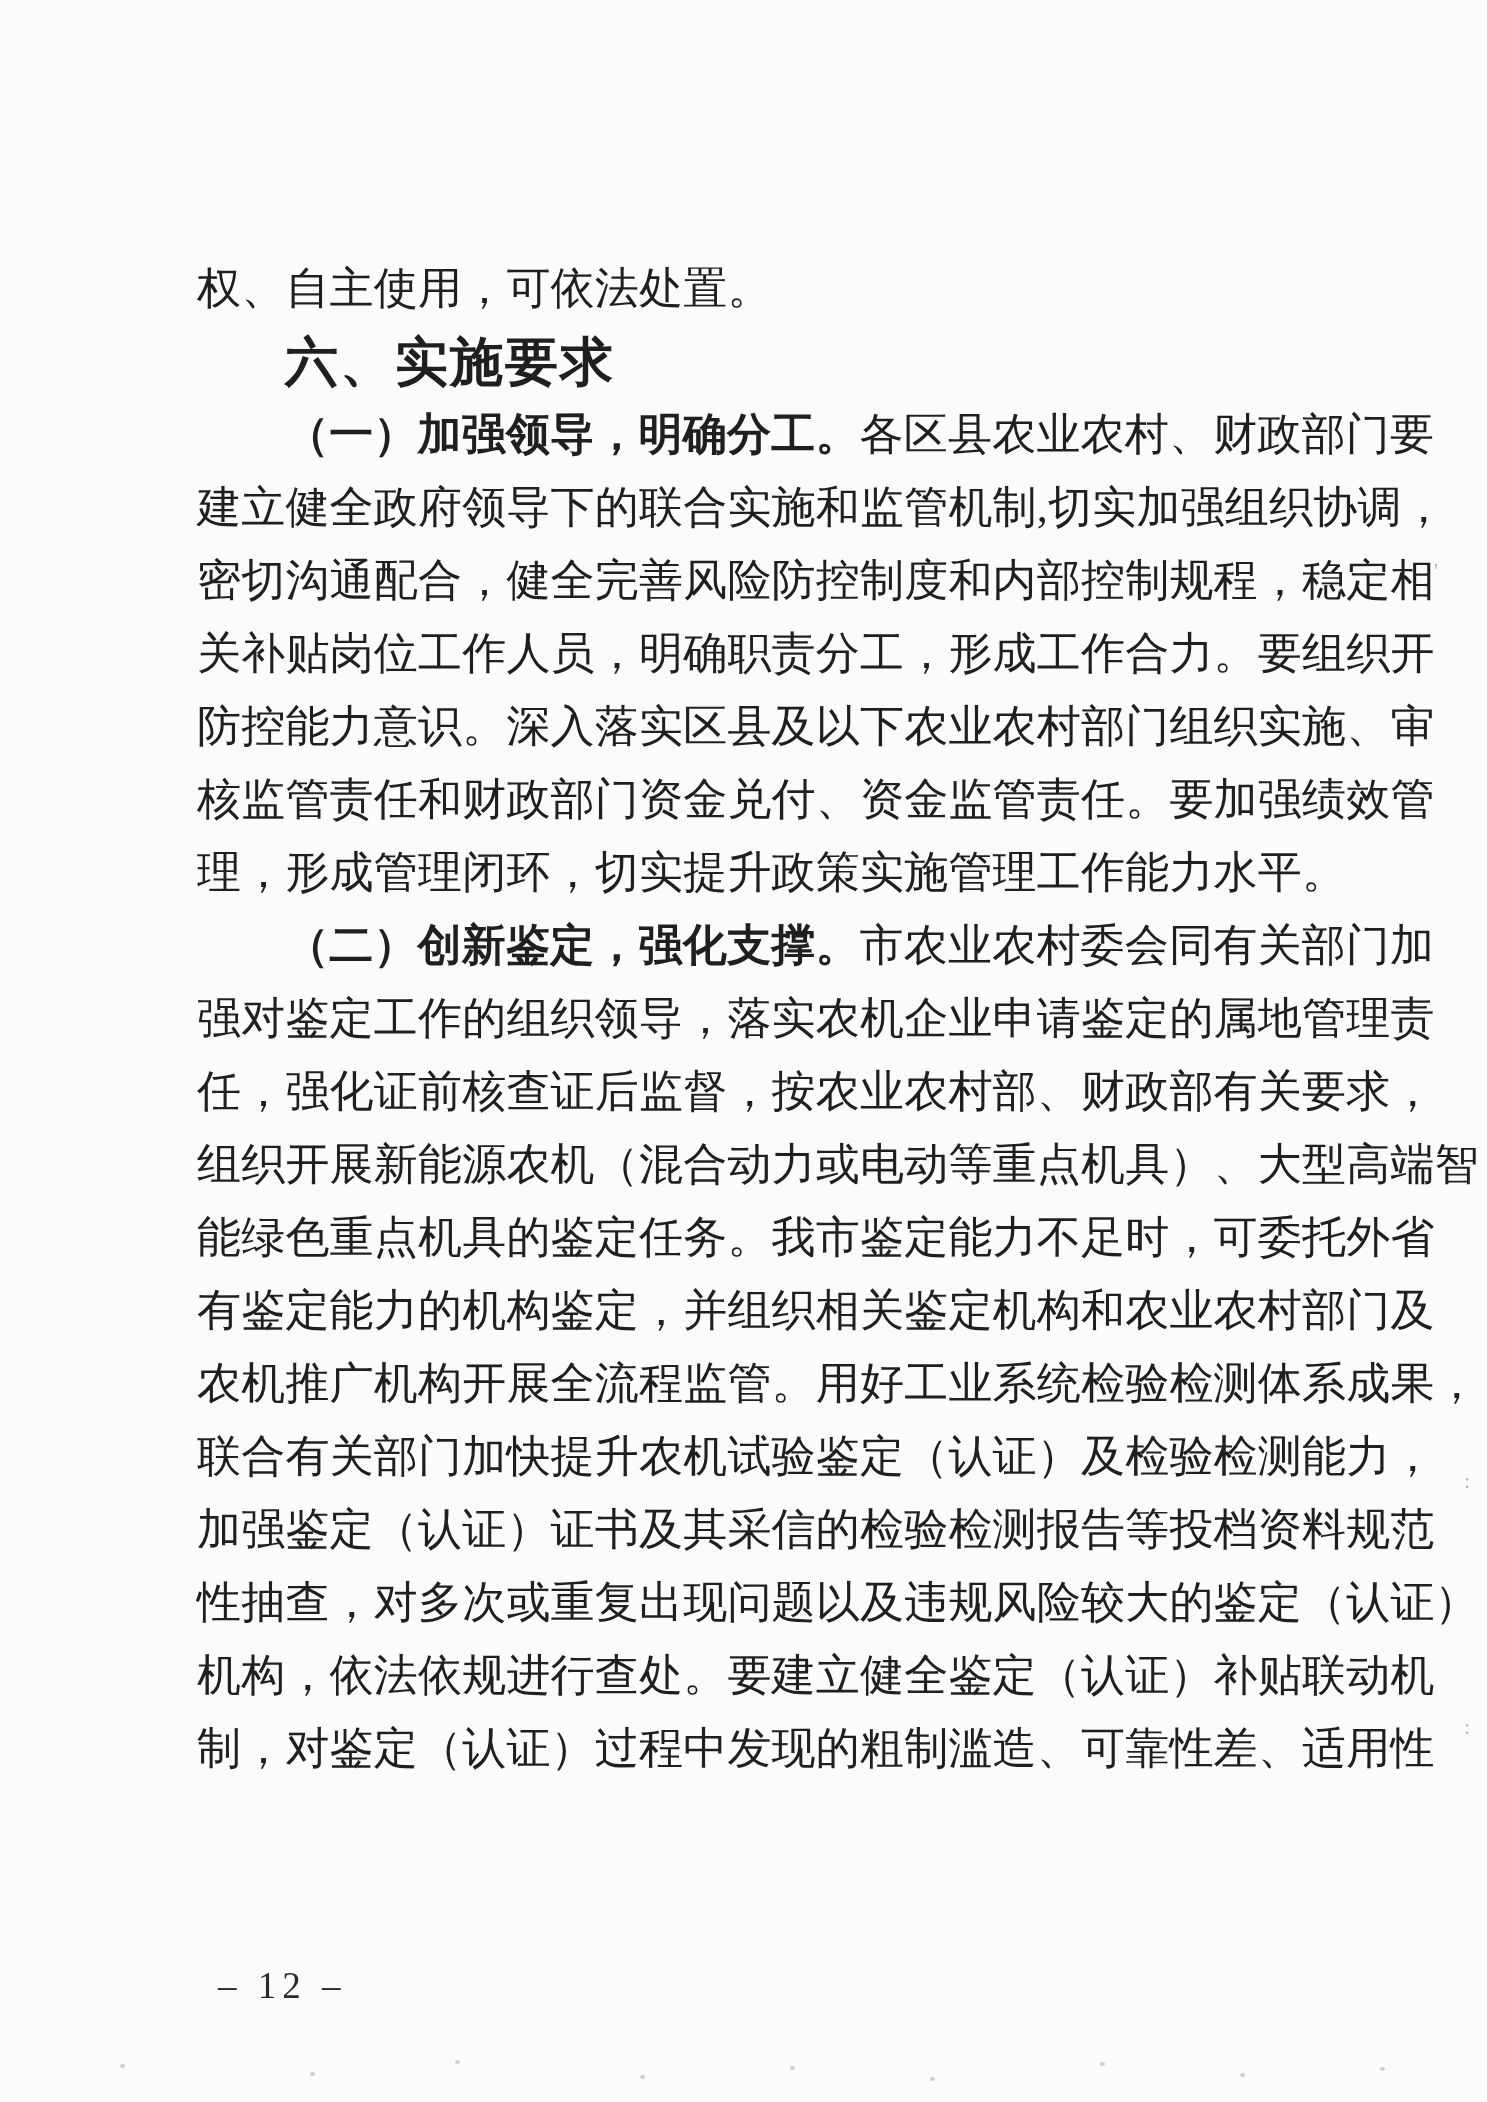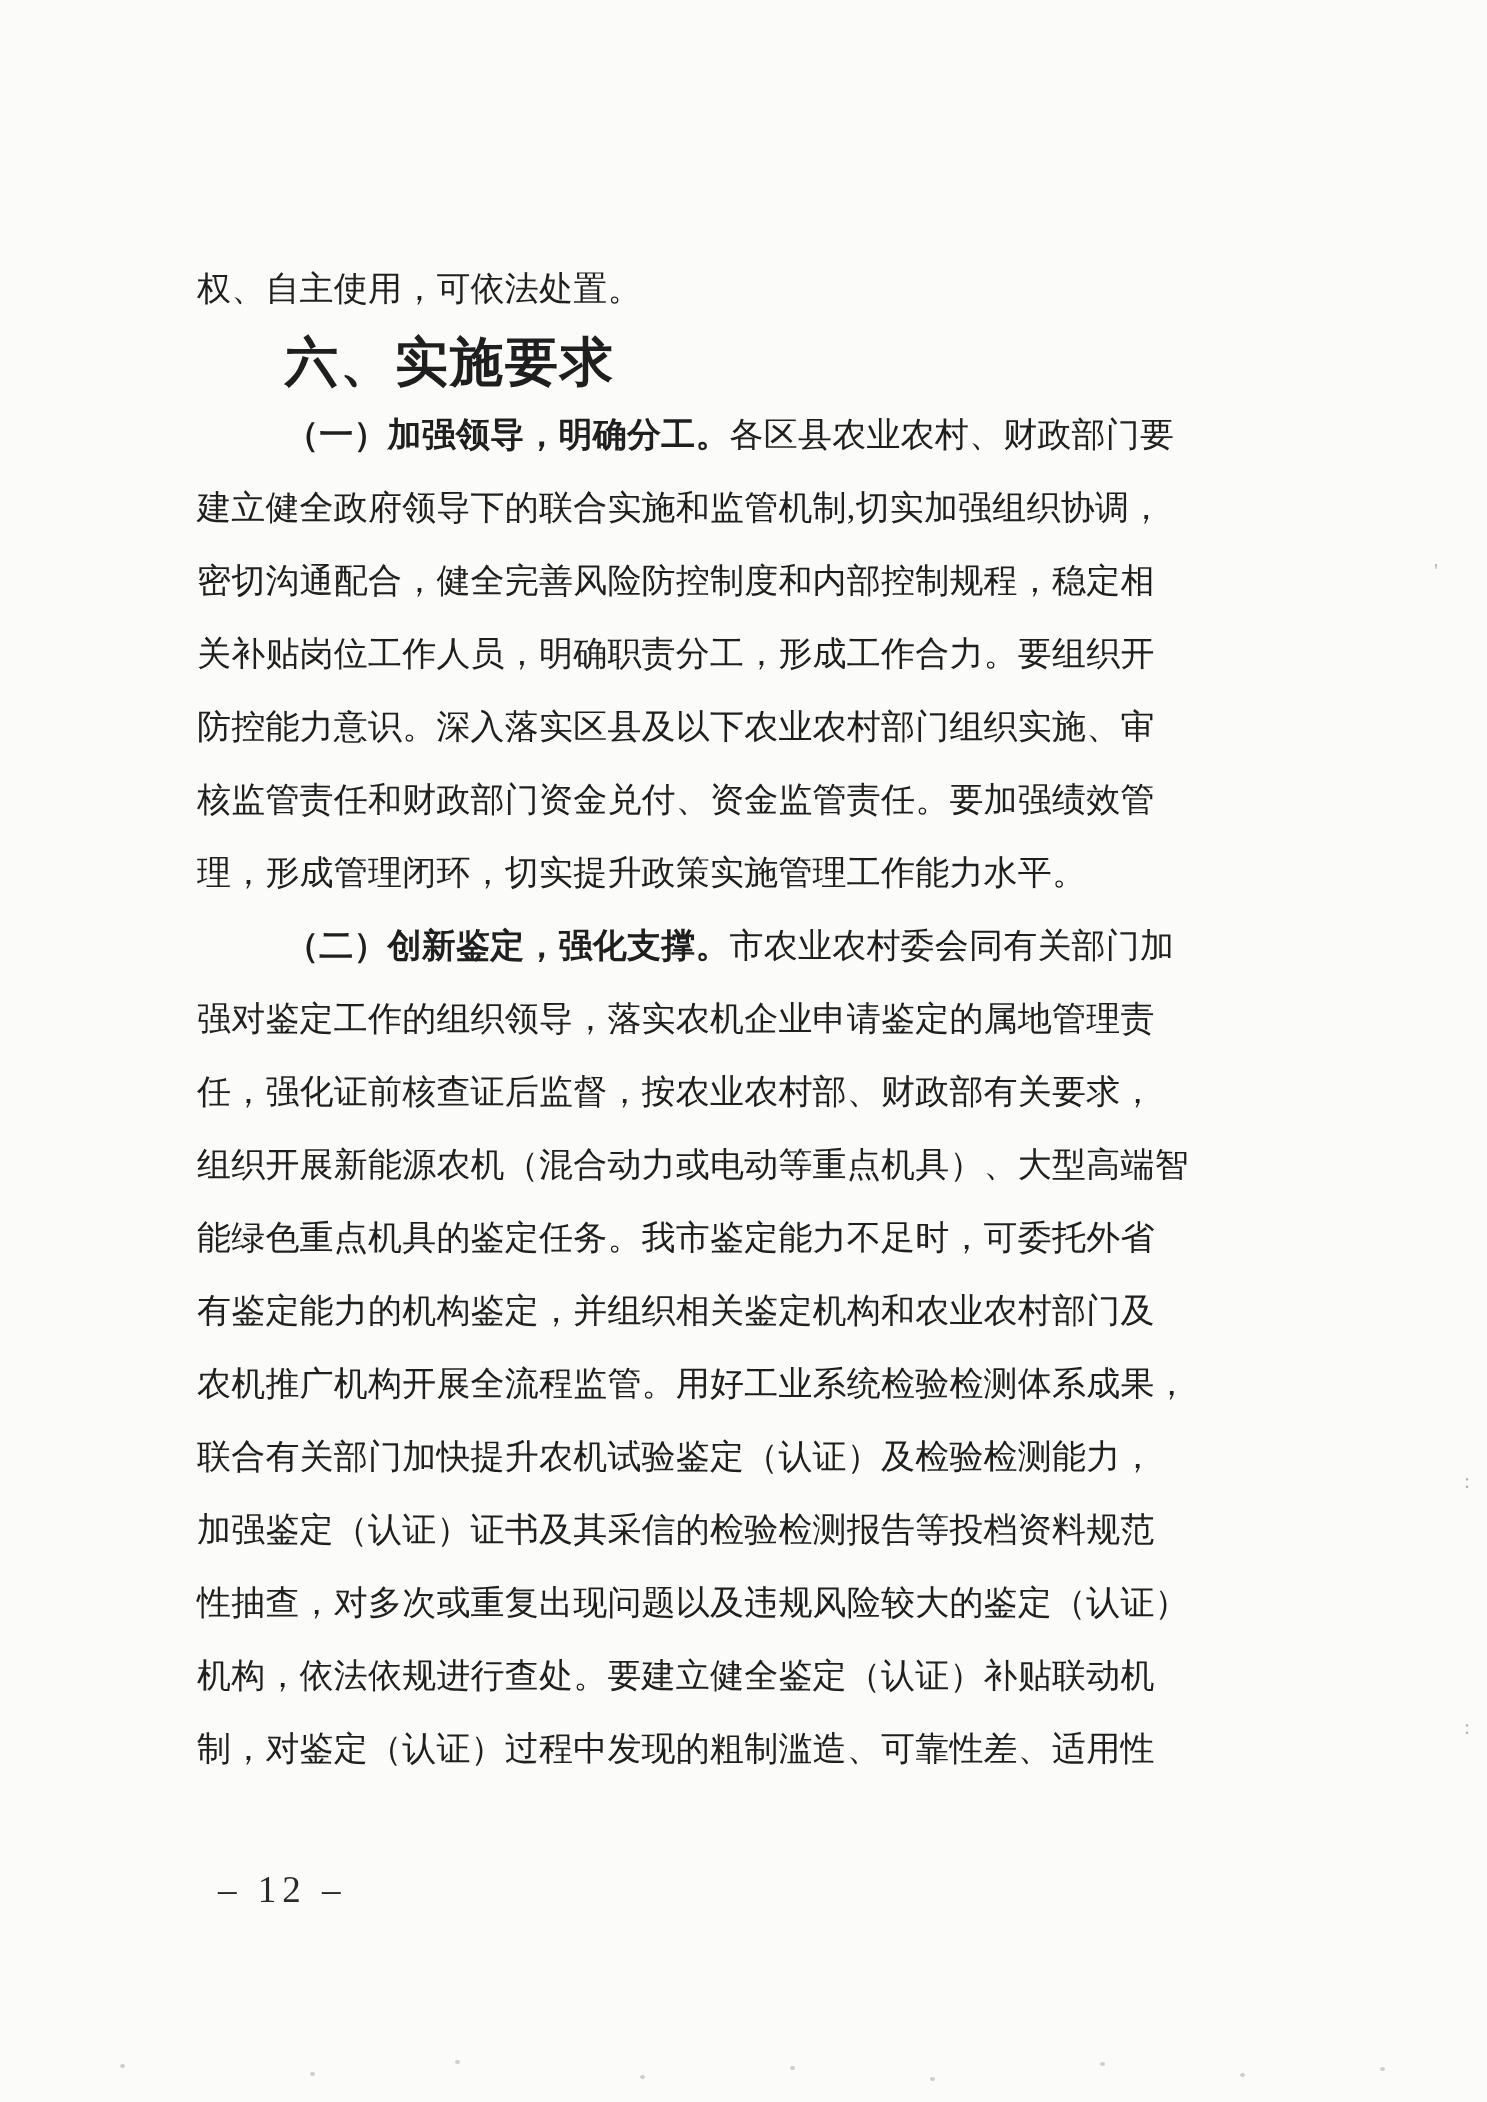--- a/index.html
+++ b/index.html
@@ -18,39 +18,39 @@
   }
   .content {
     position: absolute;
     left: 197px;
     top: 252px;
     width: 1160px;
   }
   .line {
     height: 73px;
     line-height: 73px;
-    font-size: 34px;
+    font-size: 44px;
     white-space: nowrap;
     letter-spacing: 0.2px;
     color: #1f1f1f;
   }
   .indent { padding-left: 88px; }
   .heading {
     font-family: "Liberation Sans", "DejaVu Sans", sans-serif;
     font-weight: 700;
     font-size: 53px;
     letter-spacing: 2px;
   }
   .lead {
     font-weight: 700;
   }
   .page-number {
     position: absolute;
     left: 218px;
-    top: 1868px;
+    top: 1964px;
     font-size: 37px;
     letter-spacing: 6px;
     color: #2a2a2a;
     font-family: "Liberation Serif", "DejaVu Serif", serif;
   }
   
   .speck {
     position: absolute;
     color: #9a9a9a;
     font-size: 22px;

